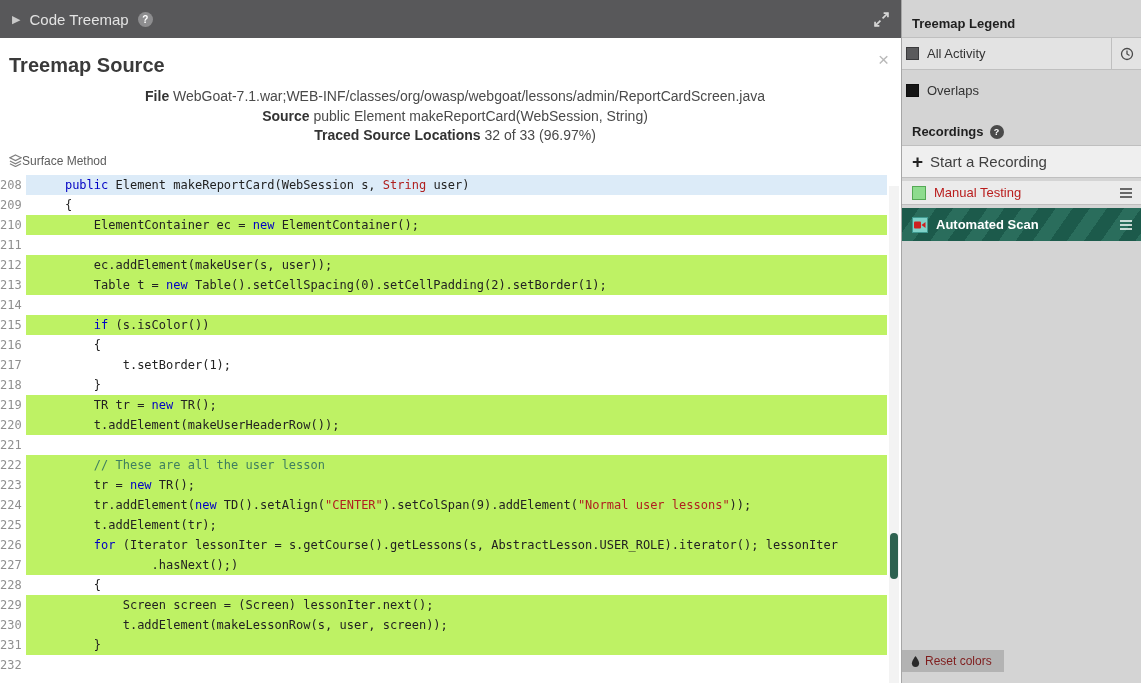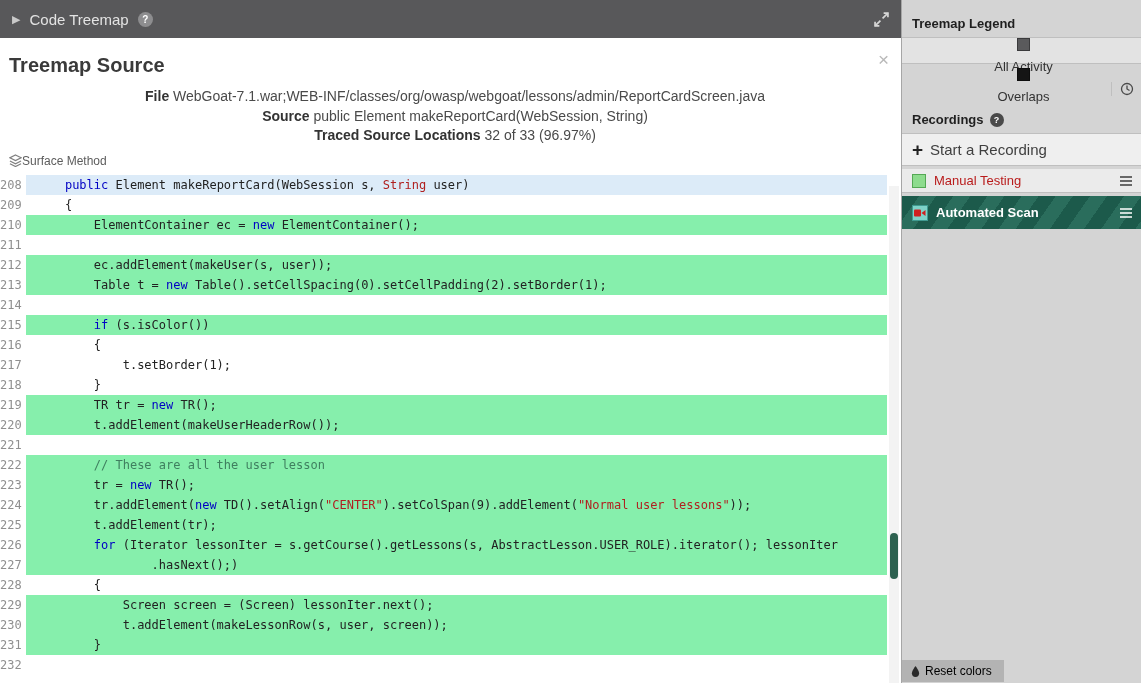--- a/index.html
+++ b/index.html
@@ -23,37 +23,37 @@
   .meta { padding-left:9px; font-size:14px; color:#4a4a4a;text-align:center; }
   .meta-line { line-height:19.5px; }
   .meta-line .lbl { font-weight:bold; color:#333; }
   .surface { display:flex; align-items:center; padding:8px 0 4px 9px; font-size:12px; color:#5c5c5c; }
 
   
   .code { margin-top:3px; font-family:"DejaVu Sans Mono","Liberation Mono",monospace; font-size:12px; }
   .cl { display:flex; height:20px; line-height:20px; }
   .ln { width:26px; padding-right:10px; flex:none; text-align:right; color:#8f8f8f; background:#fff; }
   .ct { flex:1; white-space:pre; padding-left:10px; color:#222; margin-right:14px; }
-  .h-green .ct { background:#86efac; }
+  .h-green .ct { background:#bef264; }
   .h-blue  .ct { background:#dcebf8; }
   .t-k { color:#0000c4; font-weight:normal; }
   .t-s { color:#b02020; }
   .t-c { color:#3f7f5f; }
   .t-p { color:#222; }
 
   .vtrack { position:absolute; right:2px; top:148px; bottom:0; width:10px; background:#f3f3f3; }
   .vthumb { position:absolute; right:3px; top:495px; width:8px; height:46px; background:#2d6150; border-radius:4px; cursor:pointer; }
 
   
   .sidebar { flex:1; background:#d4d4d4; border-left:1px solid #a6a6a6; position:relative; }
   .sb-head { display:flex; align-items:center; gap:6px; padding:8px 10px 6px; font-size:13px; font-weight:bold; color:#1f1f1f;margin-top:8px; }
   .help-dark { display:inline-flex; align-items:center; justify-content:center; width:14px; height:14px;
     border-radius:50%; background:#4a4a4a; color:#fff; font-size:9px; font-weight:bold; cursor:pointer; }
 
-  .legend-row { display:flex; align-items:center; gap:8px; height:27px; padding-left:4px; font-size:13px; color:#333;flex-direction:column; }
+  .legend-row { display:flex; align-items:center; gap:8px; height:33px; padding-left:4px; font-size:13px; color:#333; }
   .legend-row.boxed { background:#e3e3e3; border-top:1px solid #bfbfbf; border-bottom:1px solid #bfbfbf; padding-right:0; }
   .legend-row.plain { margin-top:4px; }
   .swatch { width:13px; height:13px; border:1px solid rgba(0,0,0,.35); flex:none; }
   .row-btn { margin-left:auto; width:30px; height:100%; border-left:1px solid #bfbfbf;
     display:flex; align-items:center; justify-content:center; cursor:pointer; }
 
   .start-rec { display:flex; align-items:center; gap:7px; height:33px; padding-left:10px;
     background:#efefef; border-top:1px solid #bfbfbf; border-bottom:1px solid #bfbfbf;
     font-size:15px; color:#3f3f3f; cursor:pointer; }
   .start-rec .plus { font-size:19px; font-weight:bold; color:#222; line-height:1; }
@@ -61,22 +61,22 @@
   .rec-row { display:flex; align-items:center; gap:8px; height:24px; padding:0 8px 0 10px;
     background:#ebebeb; border-bottom:1px solid #bfbfbf; font-size:13px; color:#b91c1c;
     margin-top:3px; cursor:pointer; }
   .rec-row .rswatch { width:14px; height:14px; border:1px solid rgba(0,0,0,.35); flex:none;
     display:flex; align-items:center; justify-content:center; }
   .rec-row .list-icon { margin-left:auto; display:flex; }
   .rec-row.active { height:33px; color:#fff; font-weight:bold; border-bottom:none;
     background:repeating-linear-gradient(125deg, #1c5a4b 0px, #1c5a4b 14px, #2a6d5c 14px, #2a6d5c 28px); }
   .rec-row.active .rswatch { width:16px; height:16px; }
 
-  .reset-btn { position:absolute; left:0; bottom:1px; height:22px; display:flex; align-items:center; gap:5px;
-    padding:0 12px 0 9px; background:#b3b3b3; border:none; font-family:inherit; font-size:12px; color:#000000; cursor:pointer; }
+  .reset-btn { position:absolute; left:0; bottom:11px; height:22px; display:flex; align-items:center; gap:5px;
+    padding:0 12px 0 9px; background:#b3b3b3; border:none; font-family:inherit; font-size:12px; color:#7f1d1d; cursor:pointer; }
 </style>
 </head>
 <body>
 
 <div class="app">
 
   <div class="main">
     <div class="topbar">
       <span class="collapse-tri">▶</span>
       <span class="topbar-title">Code Treemap</span>

